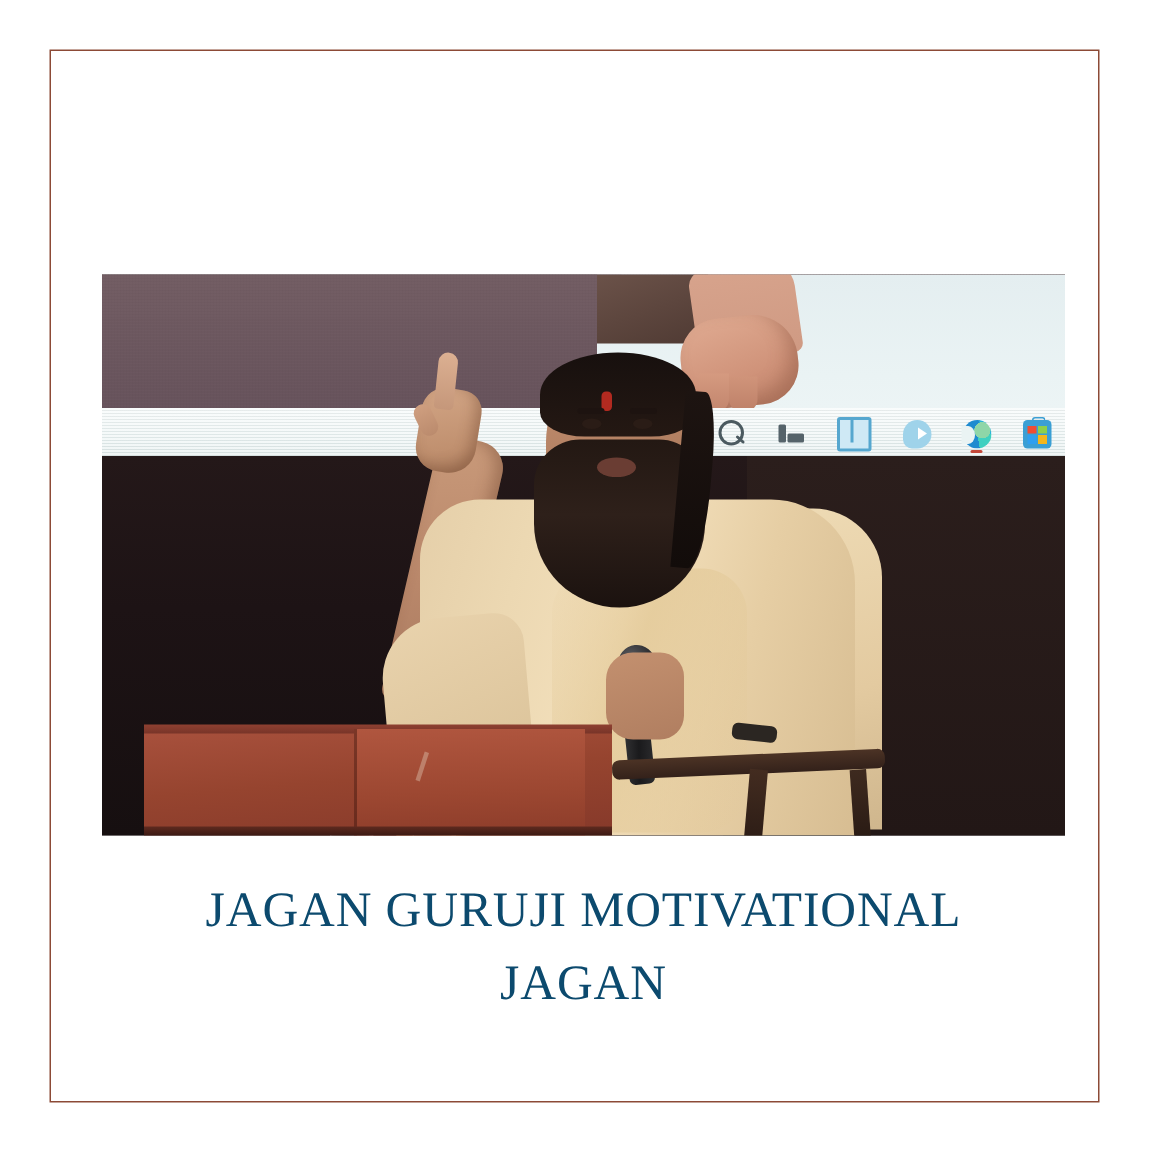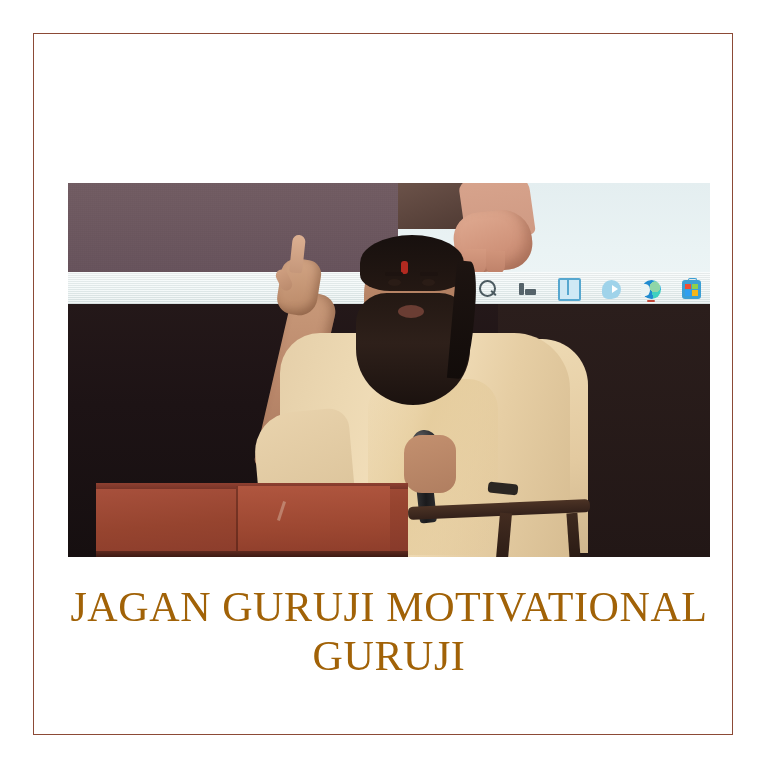--- a/index.html
+++ b/index.html
@@ -338,23 +338,23 @@
   #table-scratch{
     left:212px;top:318px;width:3px;height:20px;
     background:rgba(220,190,170,.45);
     transform:rotate(18deg);
   }
   
   #caption{
     position:absolute;
     left:68px;top:583px;width:642px;
     text-align:center;
-    color:#a16207;
+    color:#0c4a6e;
     font-family:"Liberation Serif", serif;
-    font-size:42px;
+    font-size:33px;
     letter-spacing:.6px;
     line-height:49px;
   }
   .cap-line{display:block;}
 </style>
 </head>
 <body>
 
 <div id="poster">
 
@@ -463,16 +463,16 @@
     <div class="ph" id="table-top"></div>
     <div class="ph" id="table-front"></div>
     <div class="ph" id="table-panel"></div>
     <div class="ph" id="table-scratch"></div>
     <div class="ph" id="table-edge"></div>
 
   </div>
 
   <div id="caption">
     <span class="cap-line">JAGAN GURUJI MOTIVATIONAL</span>
-    <span class="cap-line">GURUJI</span>
+    <span class="cap-line">JAGAN</span>
   </div>
 
 </div>
 
 </body></html>

